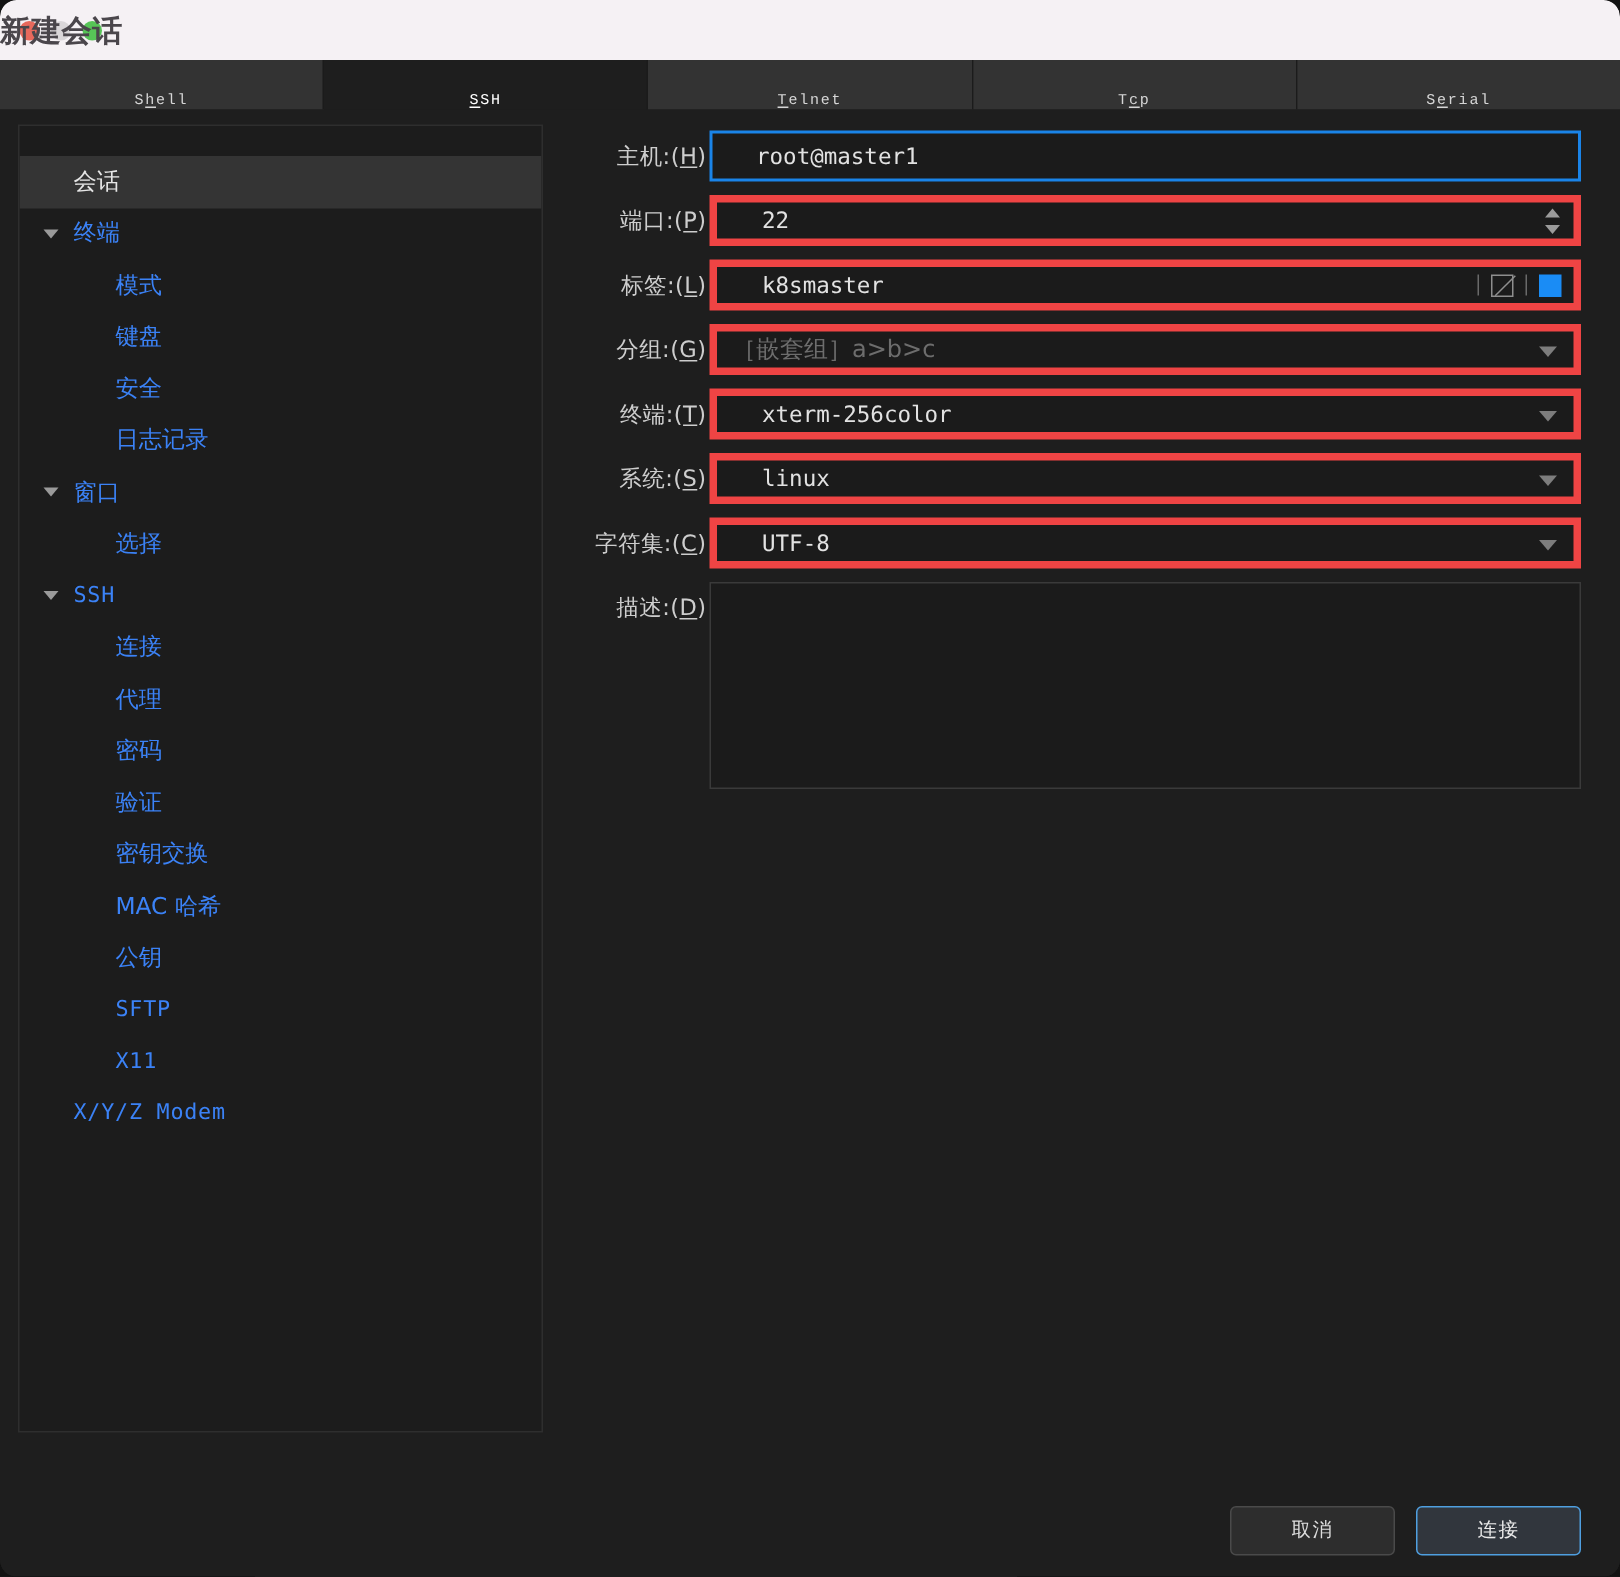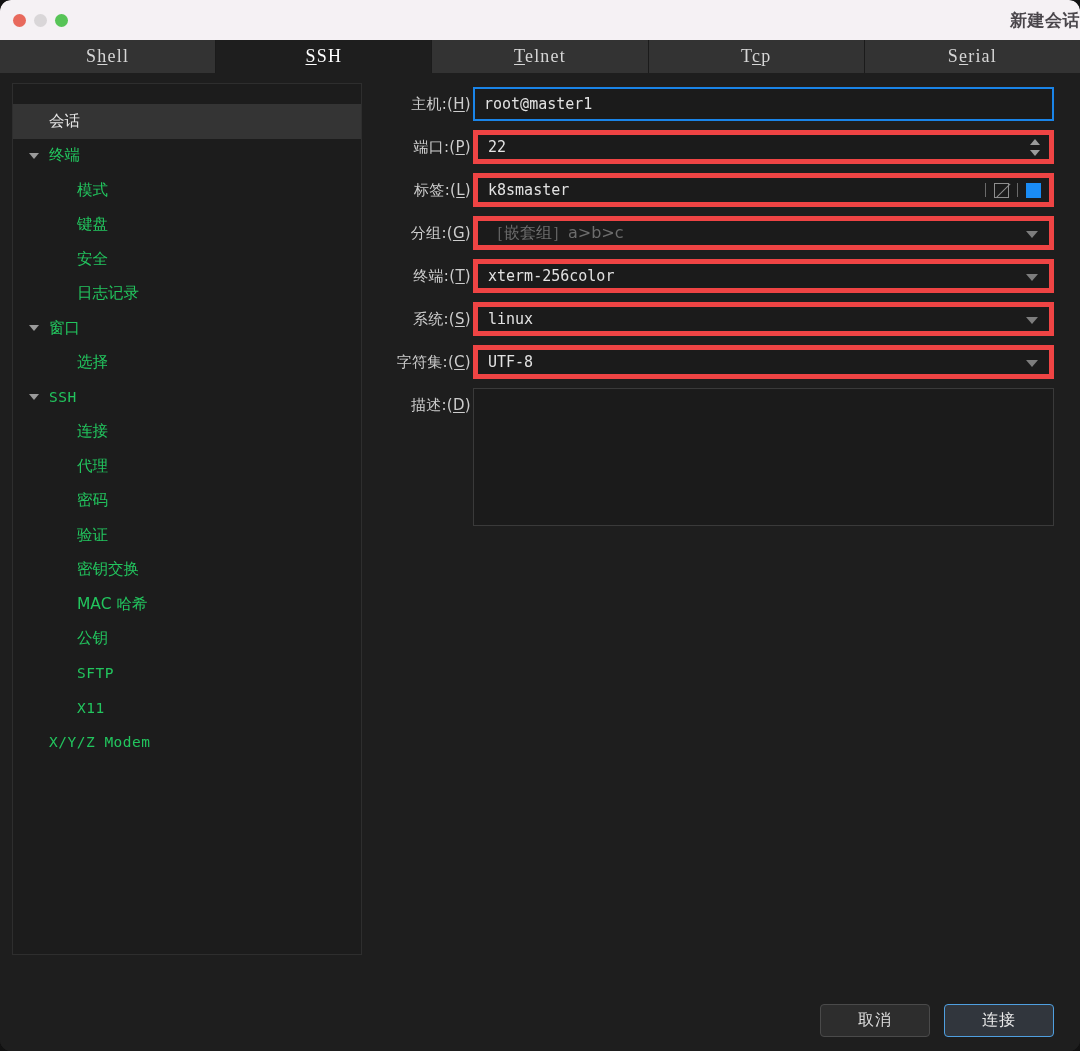--- a/index.html
+++ b/index.html
@@ -42,44 +42,44 @@
     width: 13px; height: 13px;
     border-radius: 50%;
     display: block;
   }
   .tl.close  { background: #e8695c; }
   .tl.min    { background: #d9d6d8; }
   .tl.zoom   { background: #57c457; }
   .win-title {
     position: absolute;
     left: 0; right: 0;
-    text-align: right;
-    font-size: 17px;
+    text-align: left;
+    font-size: 20px;
     font-weight: 600;
     color: #4a464b;
     letter-spacing: 0.5px;
     pointer-events: none;
   }
 
   
   .tabbar {
     height: 33px;
     flex: 0 0 33px;
     display: flex;
     background: #1b1b1b;
   }
   .tab {
     flex: 1 1 0;
     background: #333333;
     border-right: 1px solid #1b1b1b;
     color: #d6d6d6;
-    font-family: Liberation Serif, serif;
-    font-size: 18px;
-    display: flex;
-    align-items: center;
+    font-family: Liberation Mono, monospace;
+    font-size: 10px;
+    display: flex;
+    align-items: flex-end;
     justify-content: center;
     letter-spacing: 1.2px;
     user-select: none;
   }
   .tab:last-child { border-right: none; }
   .tab.active {
     background: #1e1e1e;
     color: #ffffff;
   }
   .tab u { text-underline-offset: 2px; }
@@ -104,21 +104,21 @@
     margin: 0 0 40px 0;
     background: #1c1c1c;
     border: 1px solid #2e2e2e;
     overflow: hidden;
     padding-top: 20px;
   }
   .tree-item {
     height: 34.5px;
     display: flex;
     align-items: center;
-    color: #22c55e;
+    color: #3b82f6;
     font-size: 15.5px;
     user-select: none;
     position: relative;
   }
   .tree-item.selected { background: #343434; color: #e6e6e6; }
   .tree-item .arrow {
     position: absolute;
     left: 16px;
     width: 0; height: 0;
     border-left: 5px solid transparent;
@@ -167,21 +167,21 @@
     padding: 12px 10px;
     color: #e2e2e2;
     font-family: "DejaVu Sans Mono", monospace;
     font-size: 15px;
     min-width: 0;
   }
   .field.focused {
     border: 2px solid #1a84e8;
     padding: 0 9px;
   }
-  .field .val { white-space: nowrap; overflow: hidden; }
+  .field .val { white-space: nowrap; overflow: hidden; margin-left: 20px; }
   .field .placeholder { color: #6d6d6d; font-family: "DejaVu Sans", sans-serif; font-size: 16px;}
 
   .spin {
     position: absolute;
     right: 6px; top: 0; bottom: 0;
     width: 16px;
     display: flex;
     flex-direction: column;
     justify-content: center;
     align-items: center;
@@ -252,21 +252,21 @@
     background: #1e1e1e;
   }
   .btn {
     min-width: 110px;
     height: 33px;
     padding: 0 18px;
     background: #2d2d2d;
     border: 1px solid #4a4a4a;
     border-radius: 4px;
     color: #dedede;
-    font-size: 16px;
+    font-size: 13px;
     font-family: Liberation Mono, monospace;
     display: flex;
     align-items: center;
     justify-content: center;
     letter-spacing: 1px;
     user-select: none;
   }
   .btn.default {
     background: #31363d;
     border: 1px solid #4f9fe0;

